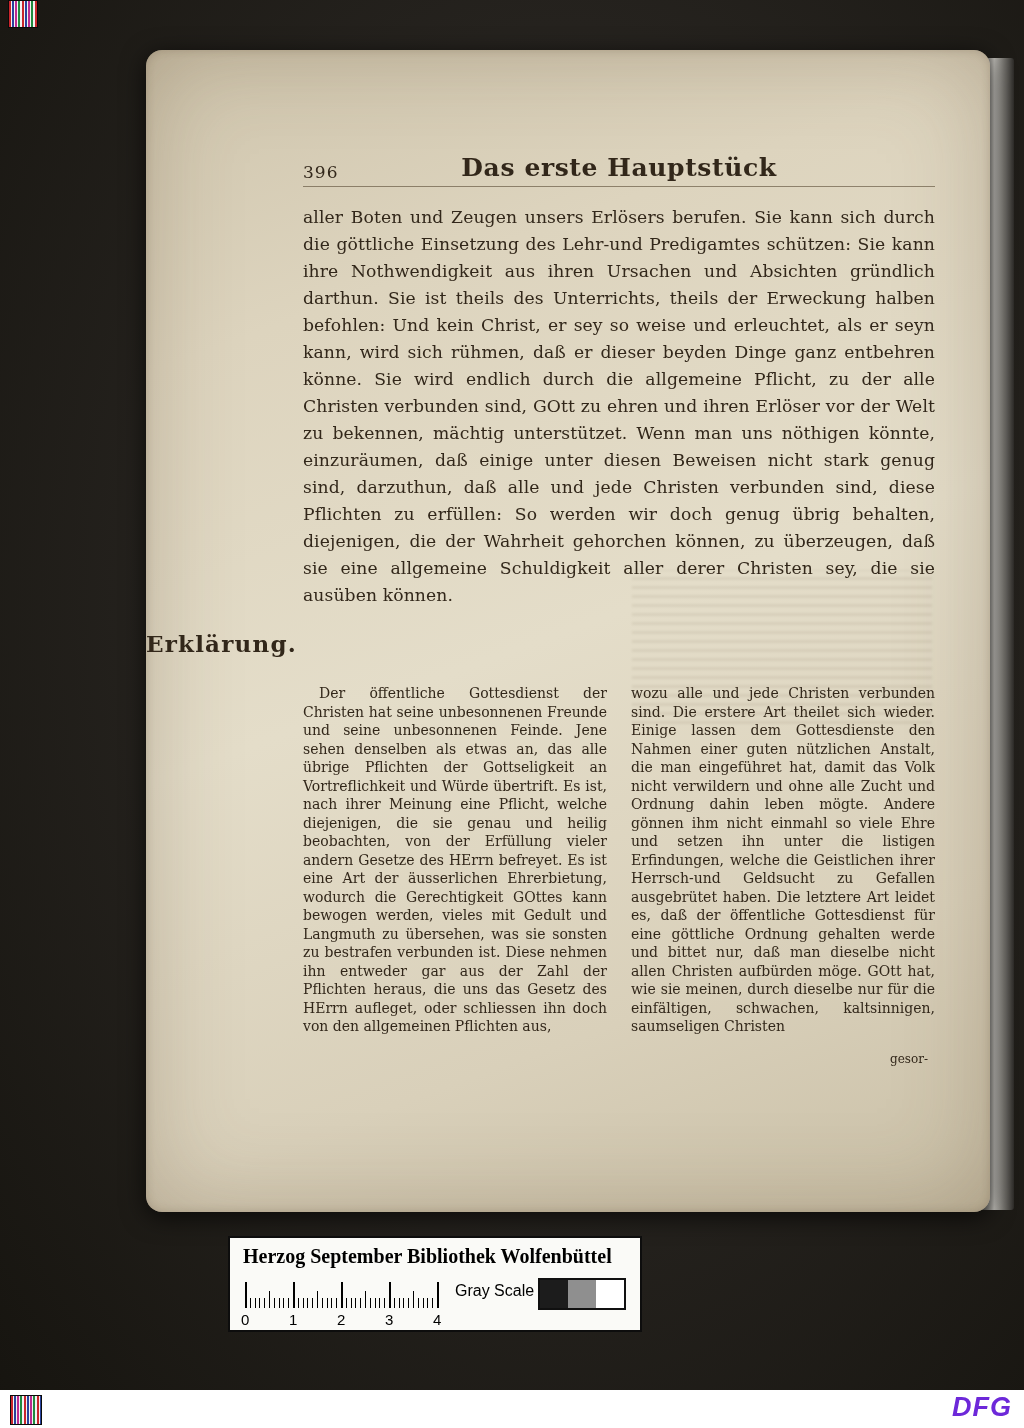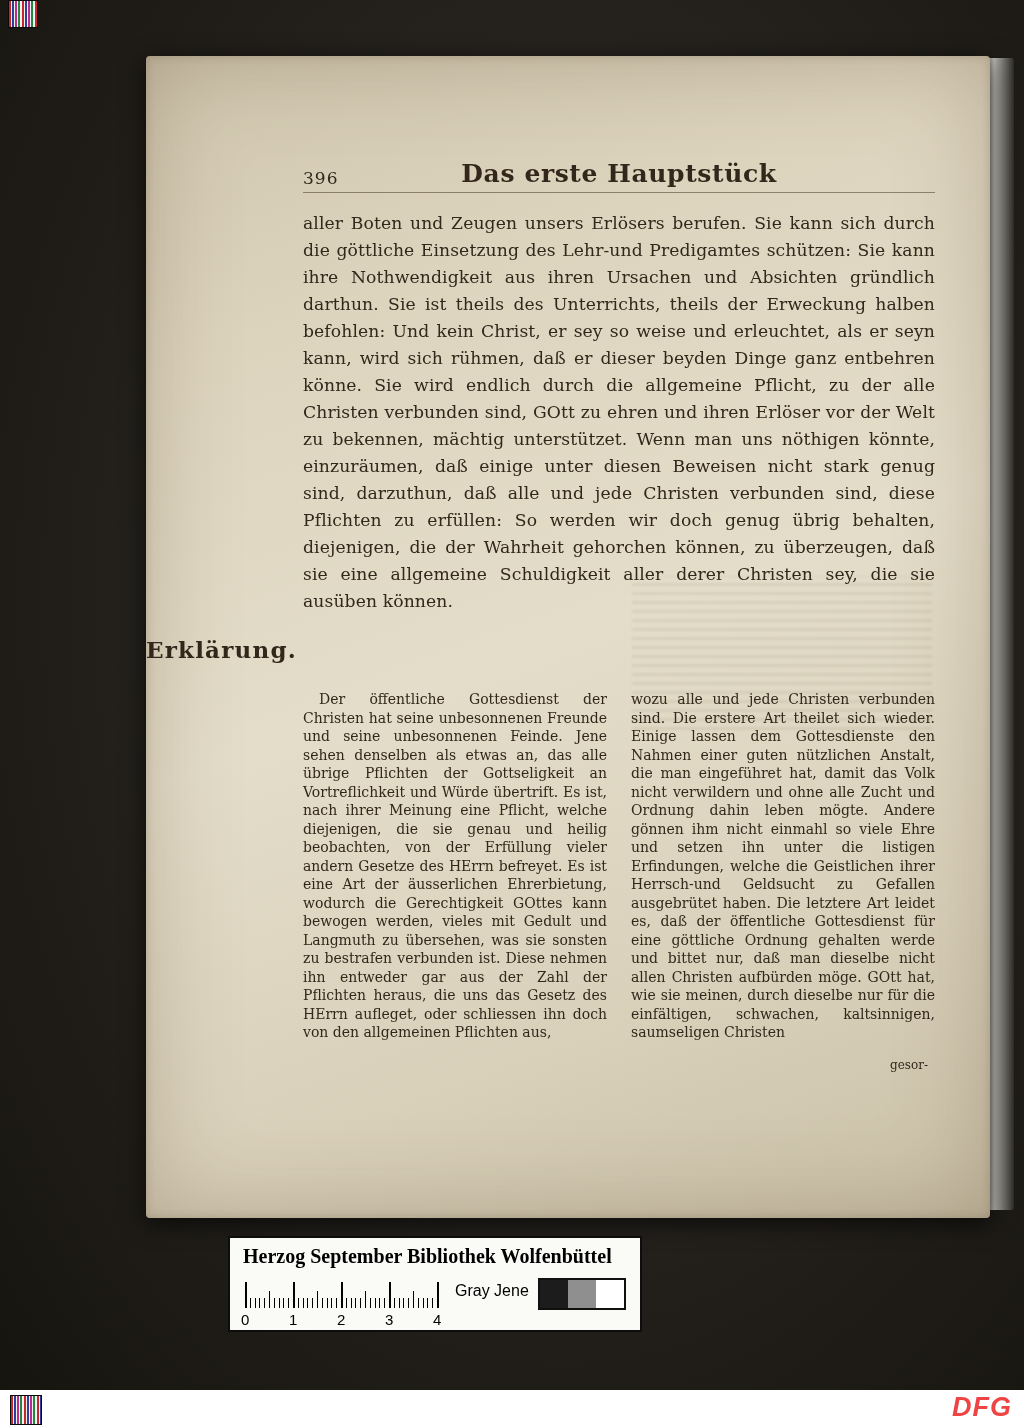--- a/index.html
+++ b/index.html
@@ -20,24 +20,24 @@
   }
   .cal-strip.top{position:absolute;left:8px;top:0;width:28px;height:26px;}
   
   .book-edge{
     position:absolute;left:978px;top:58px;width:36px;height:1152px;z-index:1;
     background:linear-gradient(90deg,#3a3733 0%, #8c8a85 28%, #c2c0ba 45%, #74726d 72%, #2c2a27 100%);
     border-radius:3px;
   }
   
   .page{
-    position:absolute;left:146px;top:56px;width:844px;height:1162px;z-index:2;
+    position:absolute;left:146px;top:50px;width:844px;height:1162px;z-index:2;
     background:linear-gradient(160deg,#cfc5ad 0%, #ddd4be 22%, #e4ddc9 50%, #d9d0ba 78%, #c9bfa6 100%);
     box-shadow:0 5px 24px rgba(0,0,0,.7), inset 0 0 95px rgba(90,70,42,.28), inset 0 0 10px rgba(72,56,32,.22);
-    border-radius:4px;
+    border-radius:16px;
     color:#32271a;
   }
   .page-header{
     position:absolute;left:157px;right:55px;top:106px;height:30px;
     border-bottom:1.5px solid rgba(62,46,24,.5);
   }
   .page-number{position:absolute;left:0;bottom:4px;font-size:17px;letter-spacing:1px;}
   .running-head{
     position:absolute;left:0;right:0;bottom:4px;text-align:center;
     font-size:25px;font-weight:bold;letter-spacing:.6px;
@@ -138,27 +138,27 @@
 
   <div class="scale-card">
     <div class="scale-title">Herzog September Bibliothek Wolfenbüttel</div>
     <div class="scale-row">
       <div class="ruler"></div>
       <span class="ruler-label" style="left:-2px">0</span>
       <span class="ruler-label" style="left:46px">1</span>
       <span class="ruler-label" style="left:94px">2</span>
       <span class="ruler-label" style="left:142px">3</span>
       <span class="ruler-label" style="left:190px">4</span>
-      <span class="gray-scale-label">Gray Jene</span>
+      <span class="gray-scale-label">Gray Scale</span>
       <div class="patches">
         <div class="patch" style="background-color: rgb(28, 28, 28);"></div>
         <div class="patch" style="background-color: rgb(143, 143, 143);"></div>
         <div class="patch" style="background-color: rgb(255, 255, 255);"></div>
       </div>
     </div>
   </div>
 
   <div class="footer">
     <div class="cal-strip footer-strip"></div>
-    <div class="dfg" style="color: #ef4444;">DFG</div>
+    <div class="dfg" style="color: #6d28d9;">DFG</div>
   </div>
 
 </div>
 
 </body></html>

